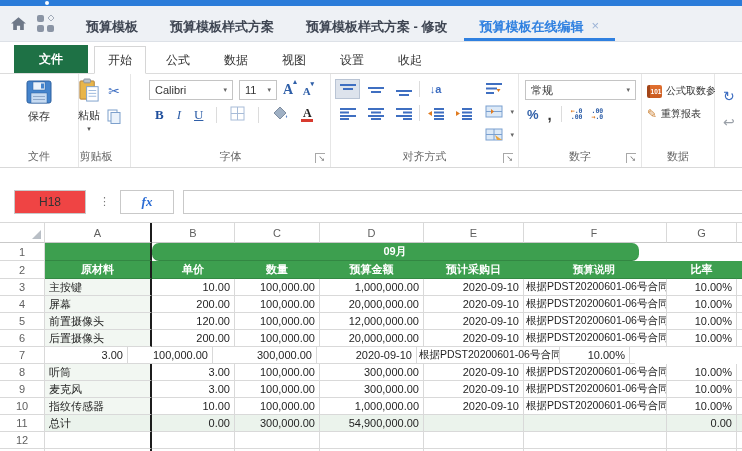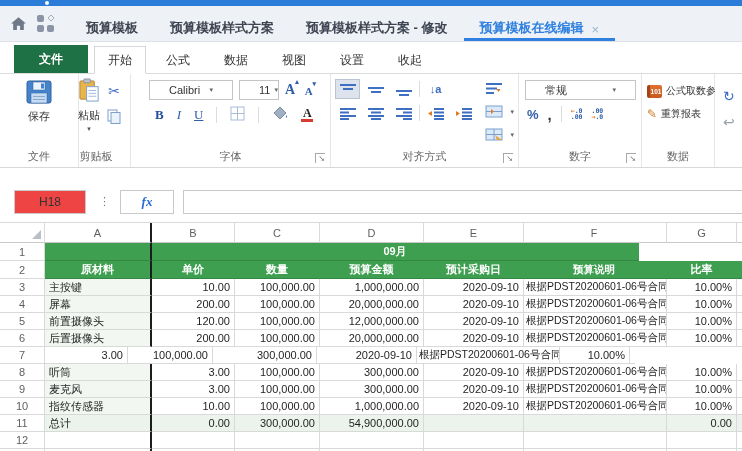--- a/index.html
+++ b/index.html
@@ -11,21 +11,21 @@
   .topbar .dot { position:absolute; left:45px; top:1px; width:4px; height:4px; border-radius:50%; background:#fff; }
 
   
   .tabbar { position:absolute; left:0; top:6px; width:742px; height:36px; background:#eef1f5; border-bottom:1px solid #dde1e7; display:flex; align-items:center; }
   .navicons { display:flex; align-items:center; gap:10px; padding-left:10px; }
   .appsicon { position:relative; width:17px; height:17px; display:inline-block; }
   .appsicon b { position:absolute; width:7px; height:7px; border-radius:2px; background:#8a94a4; }
   .appsicon b.tl{left:0;top:0;} .appsicon b.bl{left:0;bottom:0;} .appsicon b.br{right:0;bottom:0;}
   .appsicon i.tr { position:absolute; right:0; top:0; width:6px; height:6px; border:1.4px solid #9aa4b2; transform:rotate(45deg) scale(.85); background:#eef1f5; }
   .tabs { display:flex; margin-left:16px; height:100%; }
-  .tab { display:flex; align-items:flex-end; padding:1px 16px; font-size:13px; font-weight:bold; color:#3e4552; height:35px; border-bottom:3px solid transparent; cursor:default; white-space:nowrap; }
+  .tab { display:flex; align-items:flex-start; padding:12px 16px; font-size:13px; font-weight:bold; color:#3e4552; height:35px; border-bottom:3px solid transparent; cursor:default; white-space:nowrap; }
   .tab.active { color:var(--accent-blue,#2f80e0); border-bottom-color:var(--accent-blue,#2f80e0); }
   .tab .close { margin-left:8px; font-size:13px; font-weight:normal; color:#9bb3d6; }
 
   
   .ribbon { position:absolute; left:0; top:42px; width:742px; height:126px; background:#fff; border-bottom:1px solid #d9d9d9; }
   .rtabs { position:absolute; left:0; top:0; width:742px; height:32px; border-bottom:1px solid #dcdcdc; display:flex; align-items:flex-start; }
   .filebtn { margin:3px 0 0 14px; width:74px; height:28px; background:var(--file-green,#1e7145); color:#fff; font-size:12px; font-weight:bold; display:flex; align-items:center; justify-content:center; }
   .rtab { margin-top:4px; height:28px; line-height:26px; padding:0 13px; font-size:12px; color:#333; margin-left:6px; border:1px solid transparent; position:relative; }
   .rtab.active { background:#fff; border-color:#d6d6d6; border-bottom-color:#fff; z-index:2; }
 
@@ -38,21 +38,21 @@
   .launcher { position:absolute; bottom:4px; right:5px; width:10px; height:10px; border-top:1px solid #a8a8a8; border-left:1px solid #a8a8a8; font-size:8px; line-height:9px; text-align:right; color:#777; }
 
   .bigbtn { position:absolute; display:flex; flex-direction:column; align-items:center; gap:3px; font-size:11px; color:#333; cursor:default; }
   .g-file .bigbtn { left:0; right:0; top:6px; }
   .g-clip .bigbtn { left:5px; width:44px; top:4px; }
   .pastearrow { font-size:7px; color:#555; line-height:5px; }
   .sideicons { position:absolute; right:9px; top:10px; display:flex; flex-direction:column; gap:11px; align-items:center; }
   .scissors { font-size:14px; color:var(--icon-blue,#3a6bc0); line-height:14px; }
 
   .f-row1 { position:absolute; top:6px; left:18px; display:flex; gap:6px; align-items:center; }
-  .selbox { height:20px; border:1px solid #c4c4c4; background:#fff; display:flex; align-items:center; justify-content:space-between; padding:0 19px; font-size:11px; color:#333; }
+  .selbox { height:20px; border:1px solid #c4c4c4; background:#fff; display:flex; align-items:center; justify-content:space-between; padding:0 5px; font-size:11px; color:#333; }
   .w-name { width:84px; } .w-size { width:38px; }
   .dd { font-size:7px; color:#666; margin-left:4px; }
   .abig { font-family:"Liberation Serif",serif; font-weight:bold; color:#2f5fa8; font-size:14px; position:relative; }
   .abig sup { font-size:7px; position:relative; top:-4px; }
   .abig.small { font-size:11px; }
   .f-row2 { position:absolute; top:32px; left:24px; display:flex; gap:13px; align-items:center; height:18px; }
   .btnB { font-family:"Liberation Serif",serif; font-weight:bold; font-size:13px; color:#1f4e9c; }
   .btnI { font-family:"Liberation Serif",serif; font-style:italic; font-size:13px; color:#2f5fa8; }
   .btnU { font-family:"Liberation Serif",serif; font-size:13px; color:#2f5fa8; text-decoration:underline; }
   .vsep { width:1px; height:16px; background:#dcdcdc; }
@@ -94,21 +94,21 @@
   
   .grid { position:absolute; left:0; top:222px; width:742px; bottom:0; background:#fff; font-size:11px; color:#1f1f1f; border-top:1px solid #d9d9d9; }
   .grow { display:flex; }
   .cell { border-right:1px solid #d9d9d9; border-bottom:1px solid #d9d9d9; padding:0 4px; display:flex; align-items:center; overflow:hidden; white-space:nowrap; height:17px; flex:none; }
   .gut { width:45px; justify-content:center; color:#5f5f5f; padding:0; position:relative; }
   .ca{width:107px;} .cb{width:83px;} .cc{width:85px;} .cd{width:104px;} .ce{width:100px;} .cf{width:143px; font-size:10.5px; padding-left:2px;} .cg{width:70px;} .ch{width:5px; border-right:none; padding:0;}
   .num { justify-content:flex-end; }
   .hrow .cell { height:20px; justify-content:center; color:#5f5f5f; border-bottom-color:#c9c9c9; }
   .r1 .cell, .r2 .cell { height:18px; }
   .green { background:var(--header-green,#3d9f4f); color:#fff; font-weight:bold; justify-content:center; border-right-color:transparent; border-bottom-color:rgba(0,0,0,.15); }
-  .merged { width:487px; }
+  .merged { width:487px;border-radius:7px; }
   .thickR { border-right:2px solid #1c1c1c !important; }
   .tintA { background:var(--col-a-tint,#f2f7f2); }
   .grow.total .cell:not(.gut) { background:var(--total-tint,#ebf3ec); }
   .sliver { height:3px; overflow:hidden; }
   .sliver .cell { height:3px; border-bottom:none; }
   .corner { position:absolute; right:3px; bottom:3px; width:0; height:0; border-left:9px solid transparent; border-bottom:9px solid #b9bfc6; }
 </style>
 </head>
 <body>
 

